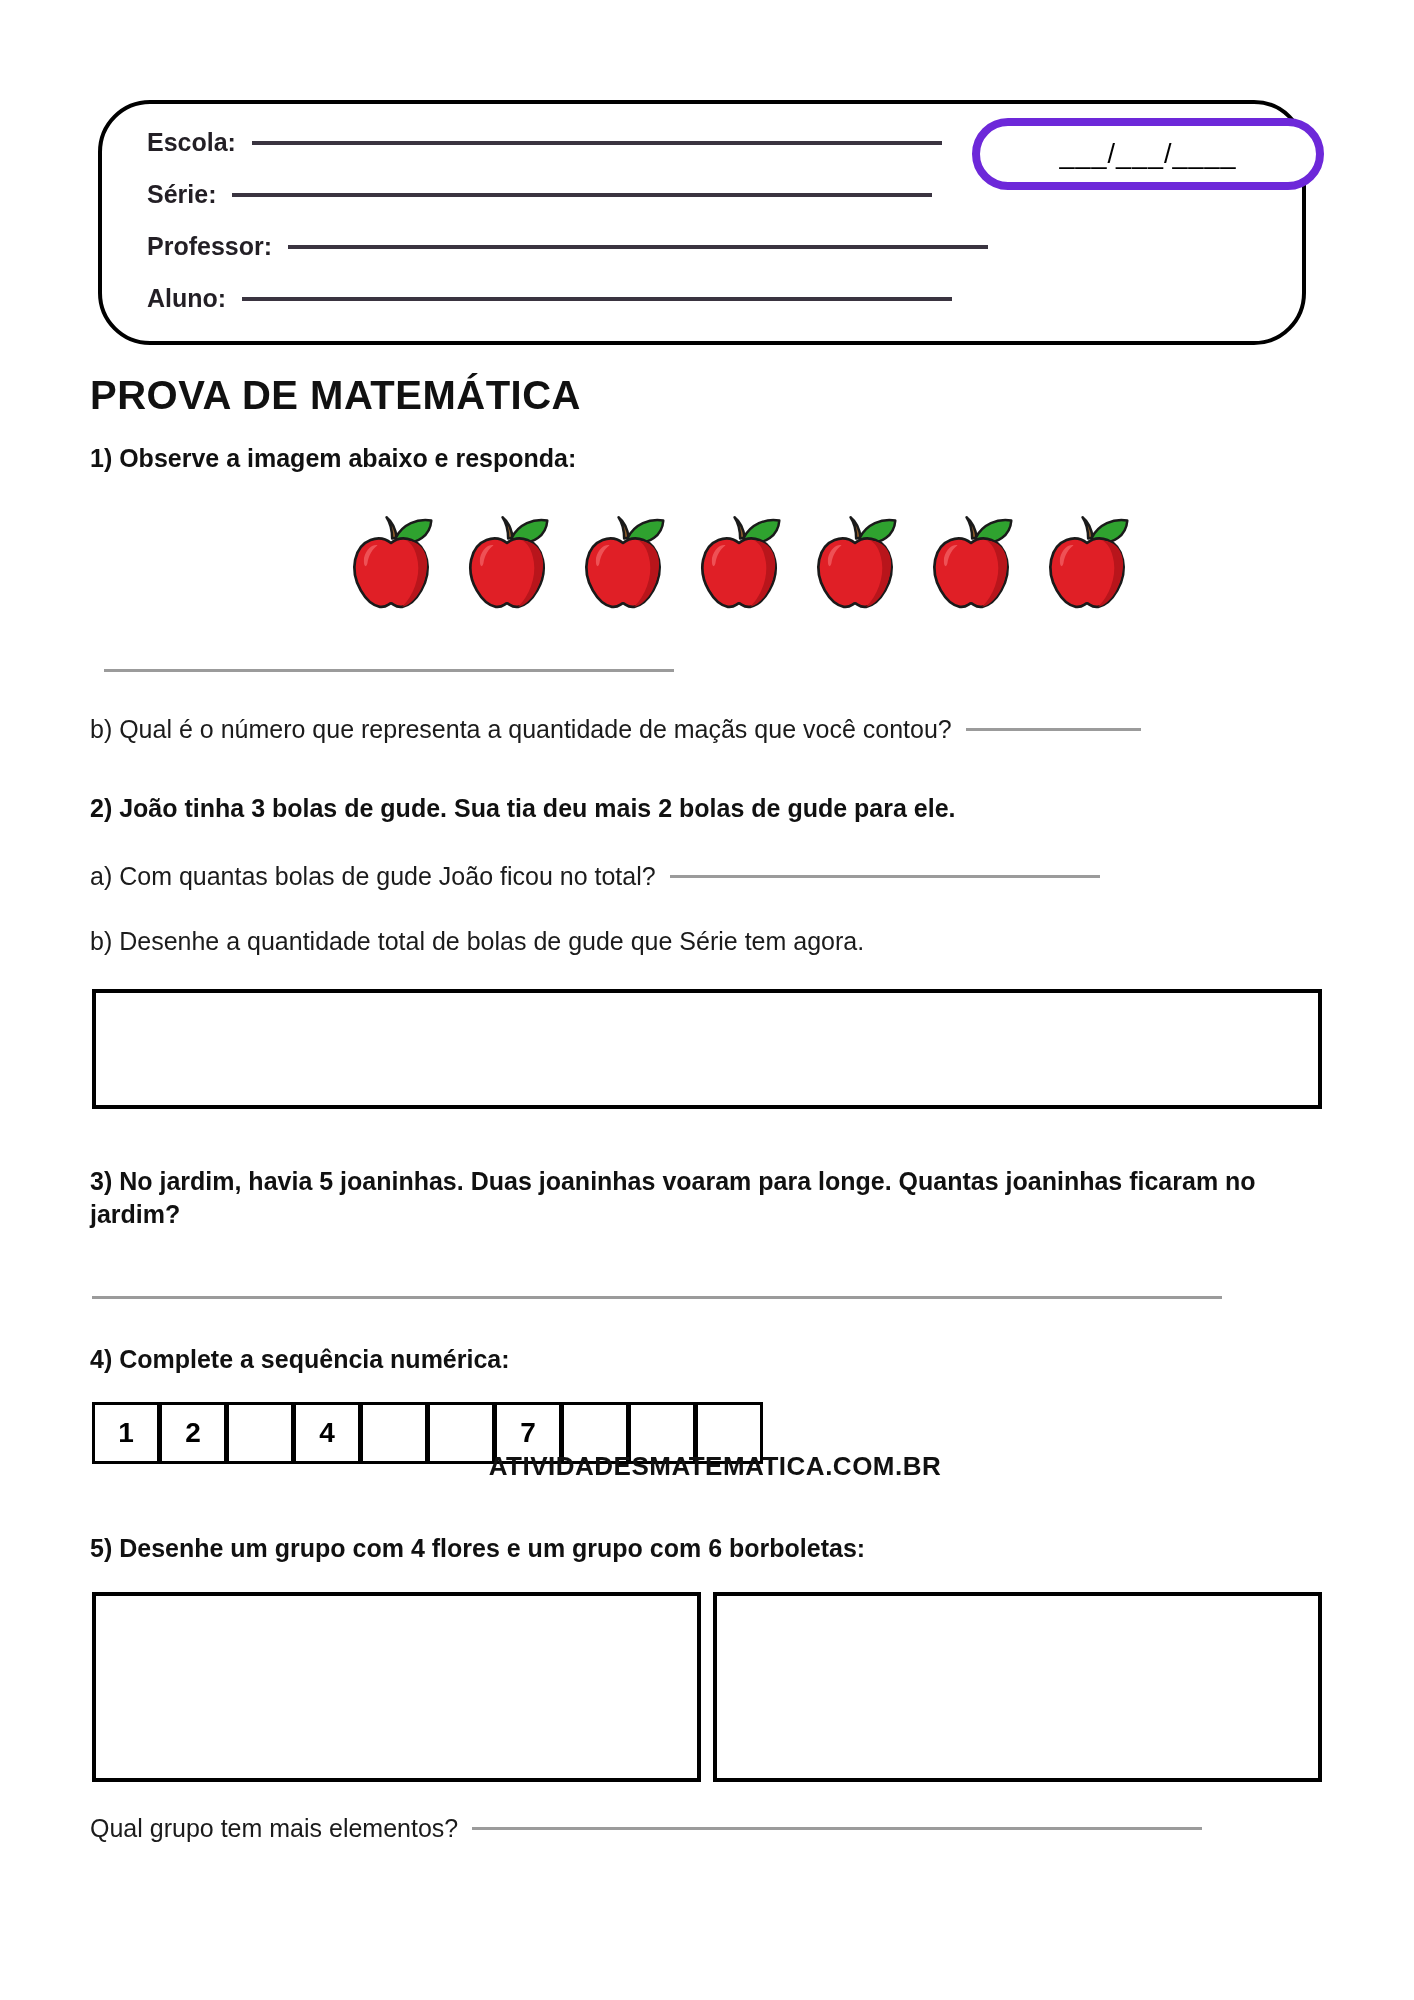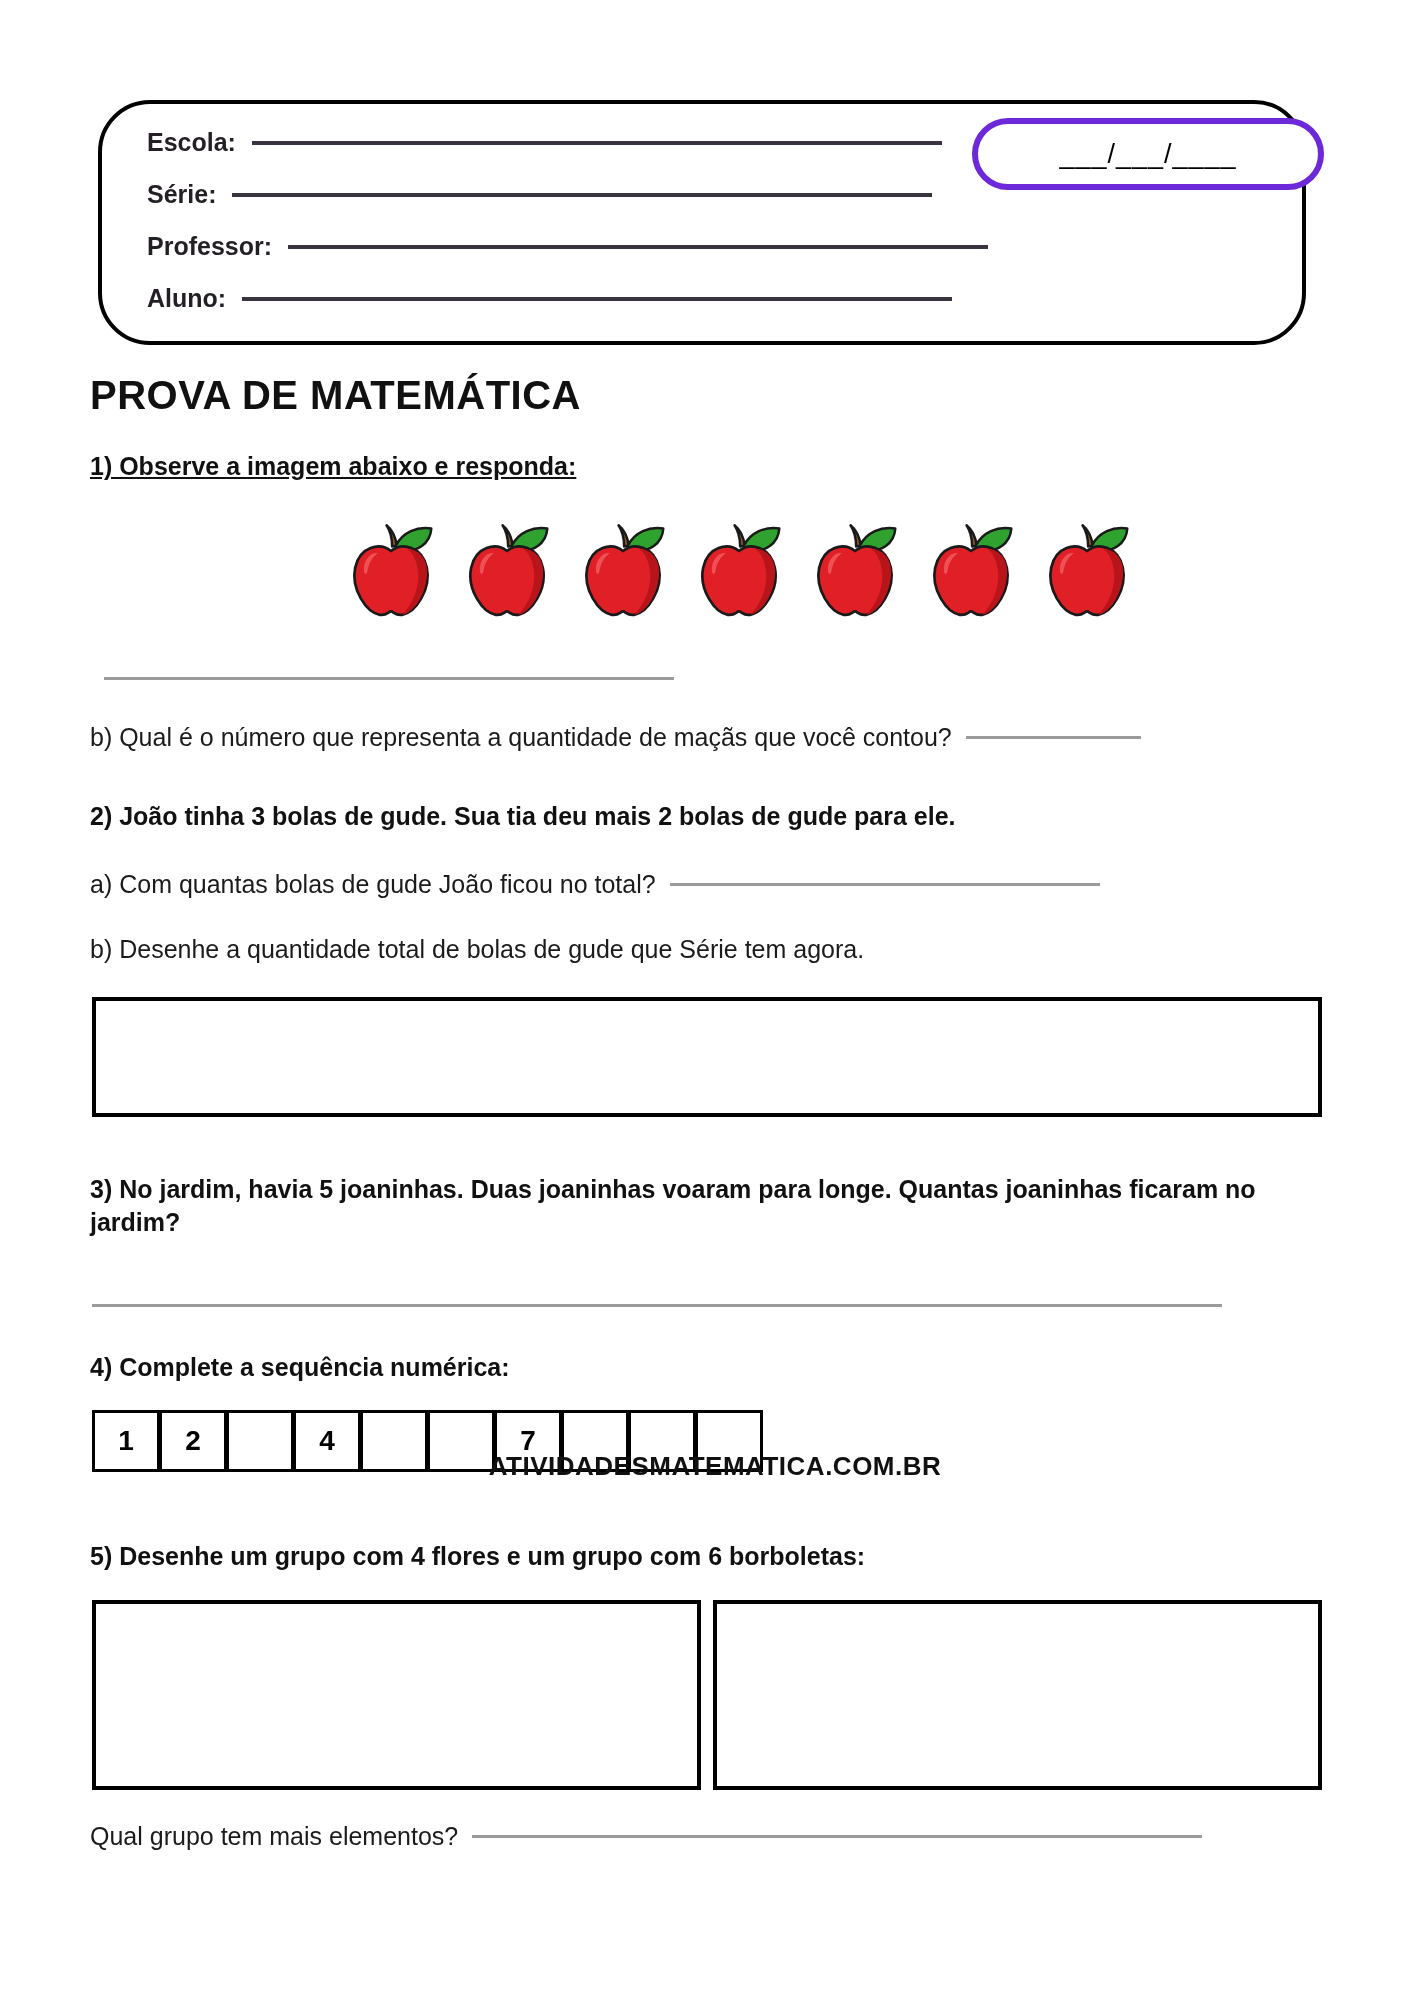--- a/index.html
+++ b/index.html
@@ -61,21 +61,21 @@
   .line-serie     { width: 700px; }
   .line-professor { width: 700px; }
   .line-aluno     { width: 710px; }
 
   .date-box {
     position: absolute;
     right: -22px;
     top: 14px;
     width: 352px;
     height: 72px;
-    border: 6px solid #6d28d9;
+    border: 8px solid #6d28d9;
     border-radius: 40px;
     background: #fff;
     display: flex;
     align-items: center;
     justify-content: center;
     font-size: 27px;
     letter-spacing: 1px;
     color: #000;
   }
 
@@ -95,21 +95,21 @@
     line-height: 1.34;
     color: #111;
   }
   .q-normal {
     font-weight: normal;
     font-size: 25px;
     line-height: 1.34;
     color: #1b1b1b;
   }
 
-  .q1-head { margin-top: 32px; text-decoration: underline; }
+  .q1-head { margin-top: 24px; }
 
   
   .apples-row {
     display: flex;
     justify-content: flex-start;
     align-items: flex-end;
     gap: 4px;
     margin-top: 24px;
     margin-left: 245px;
     height: 118px;

